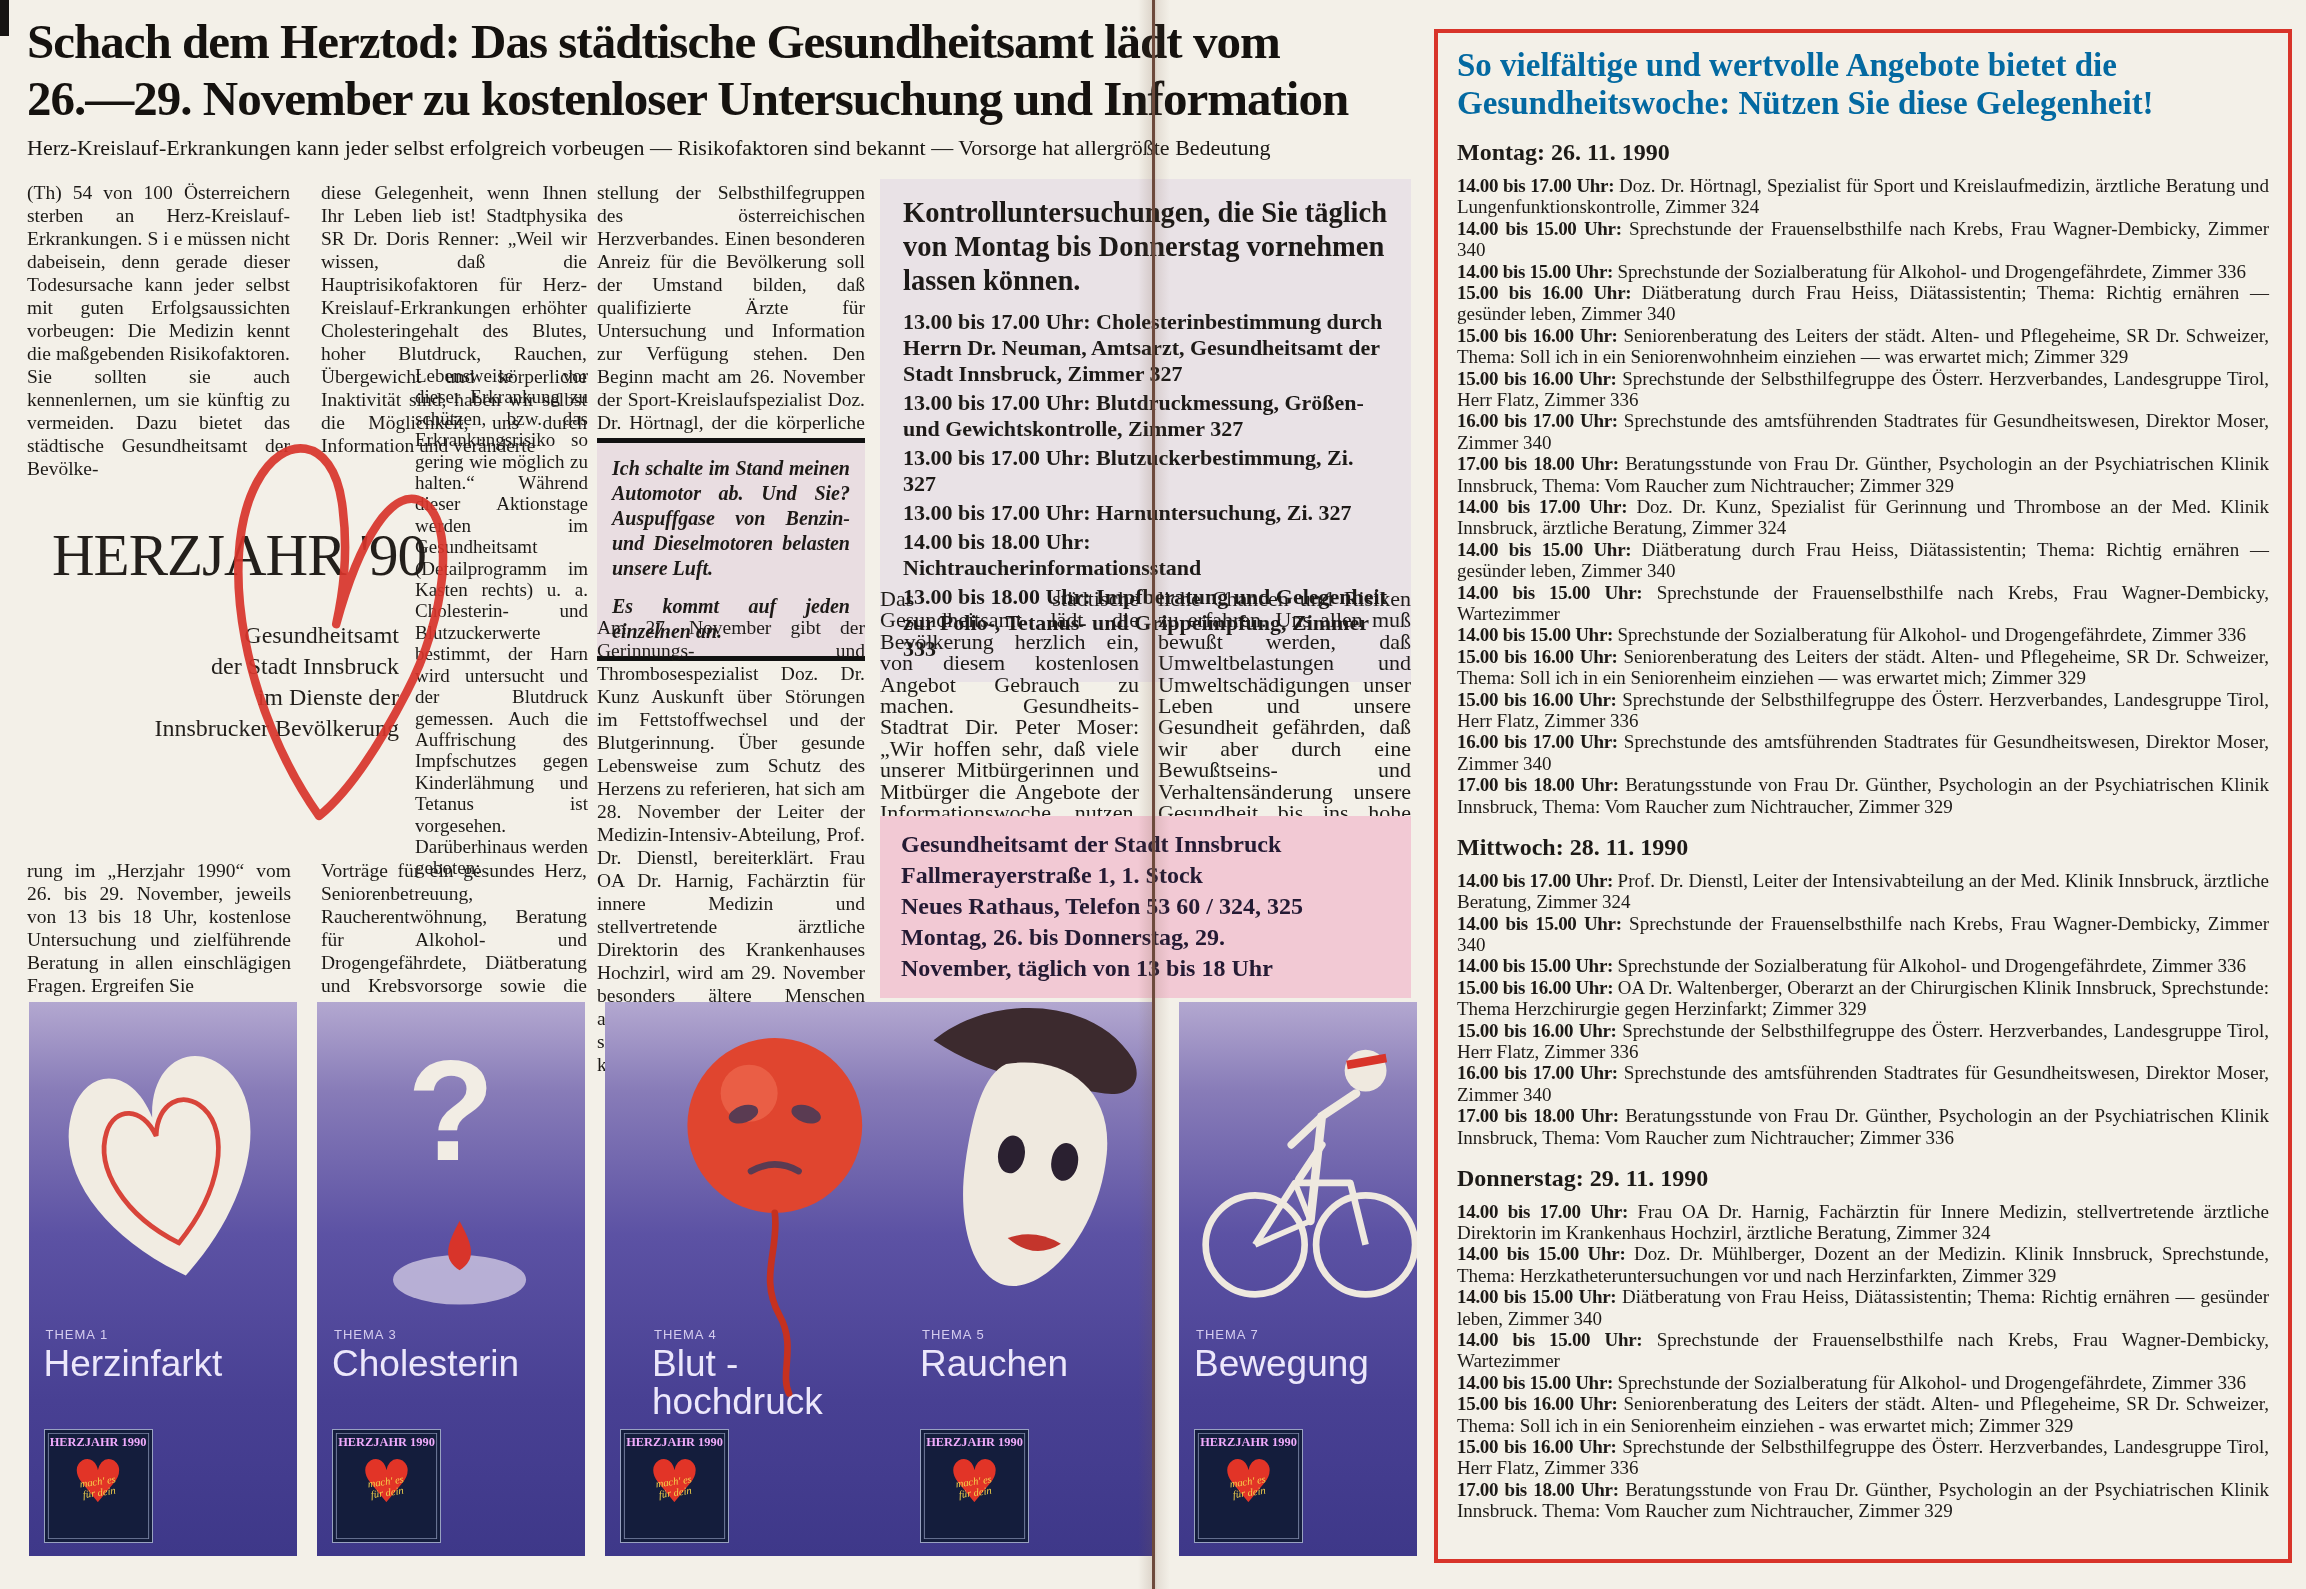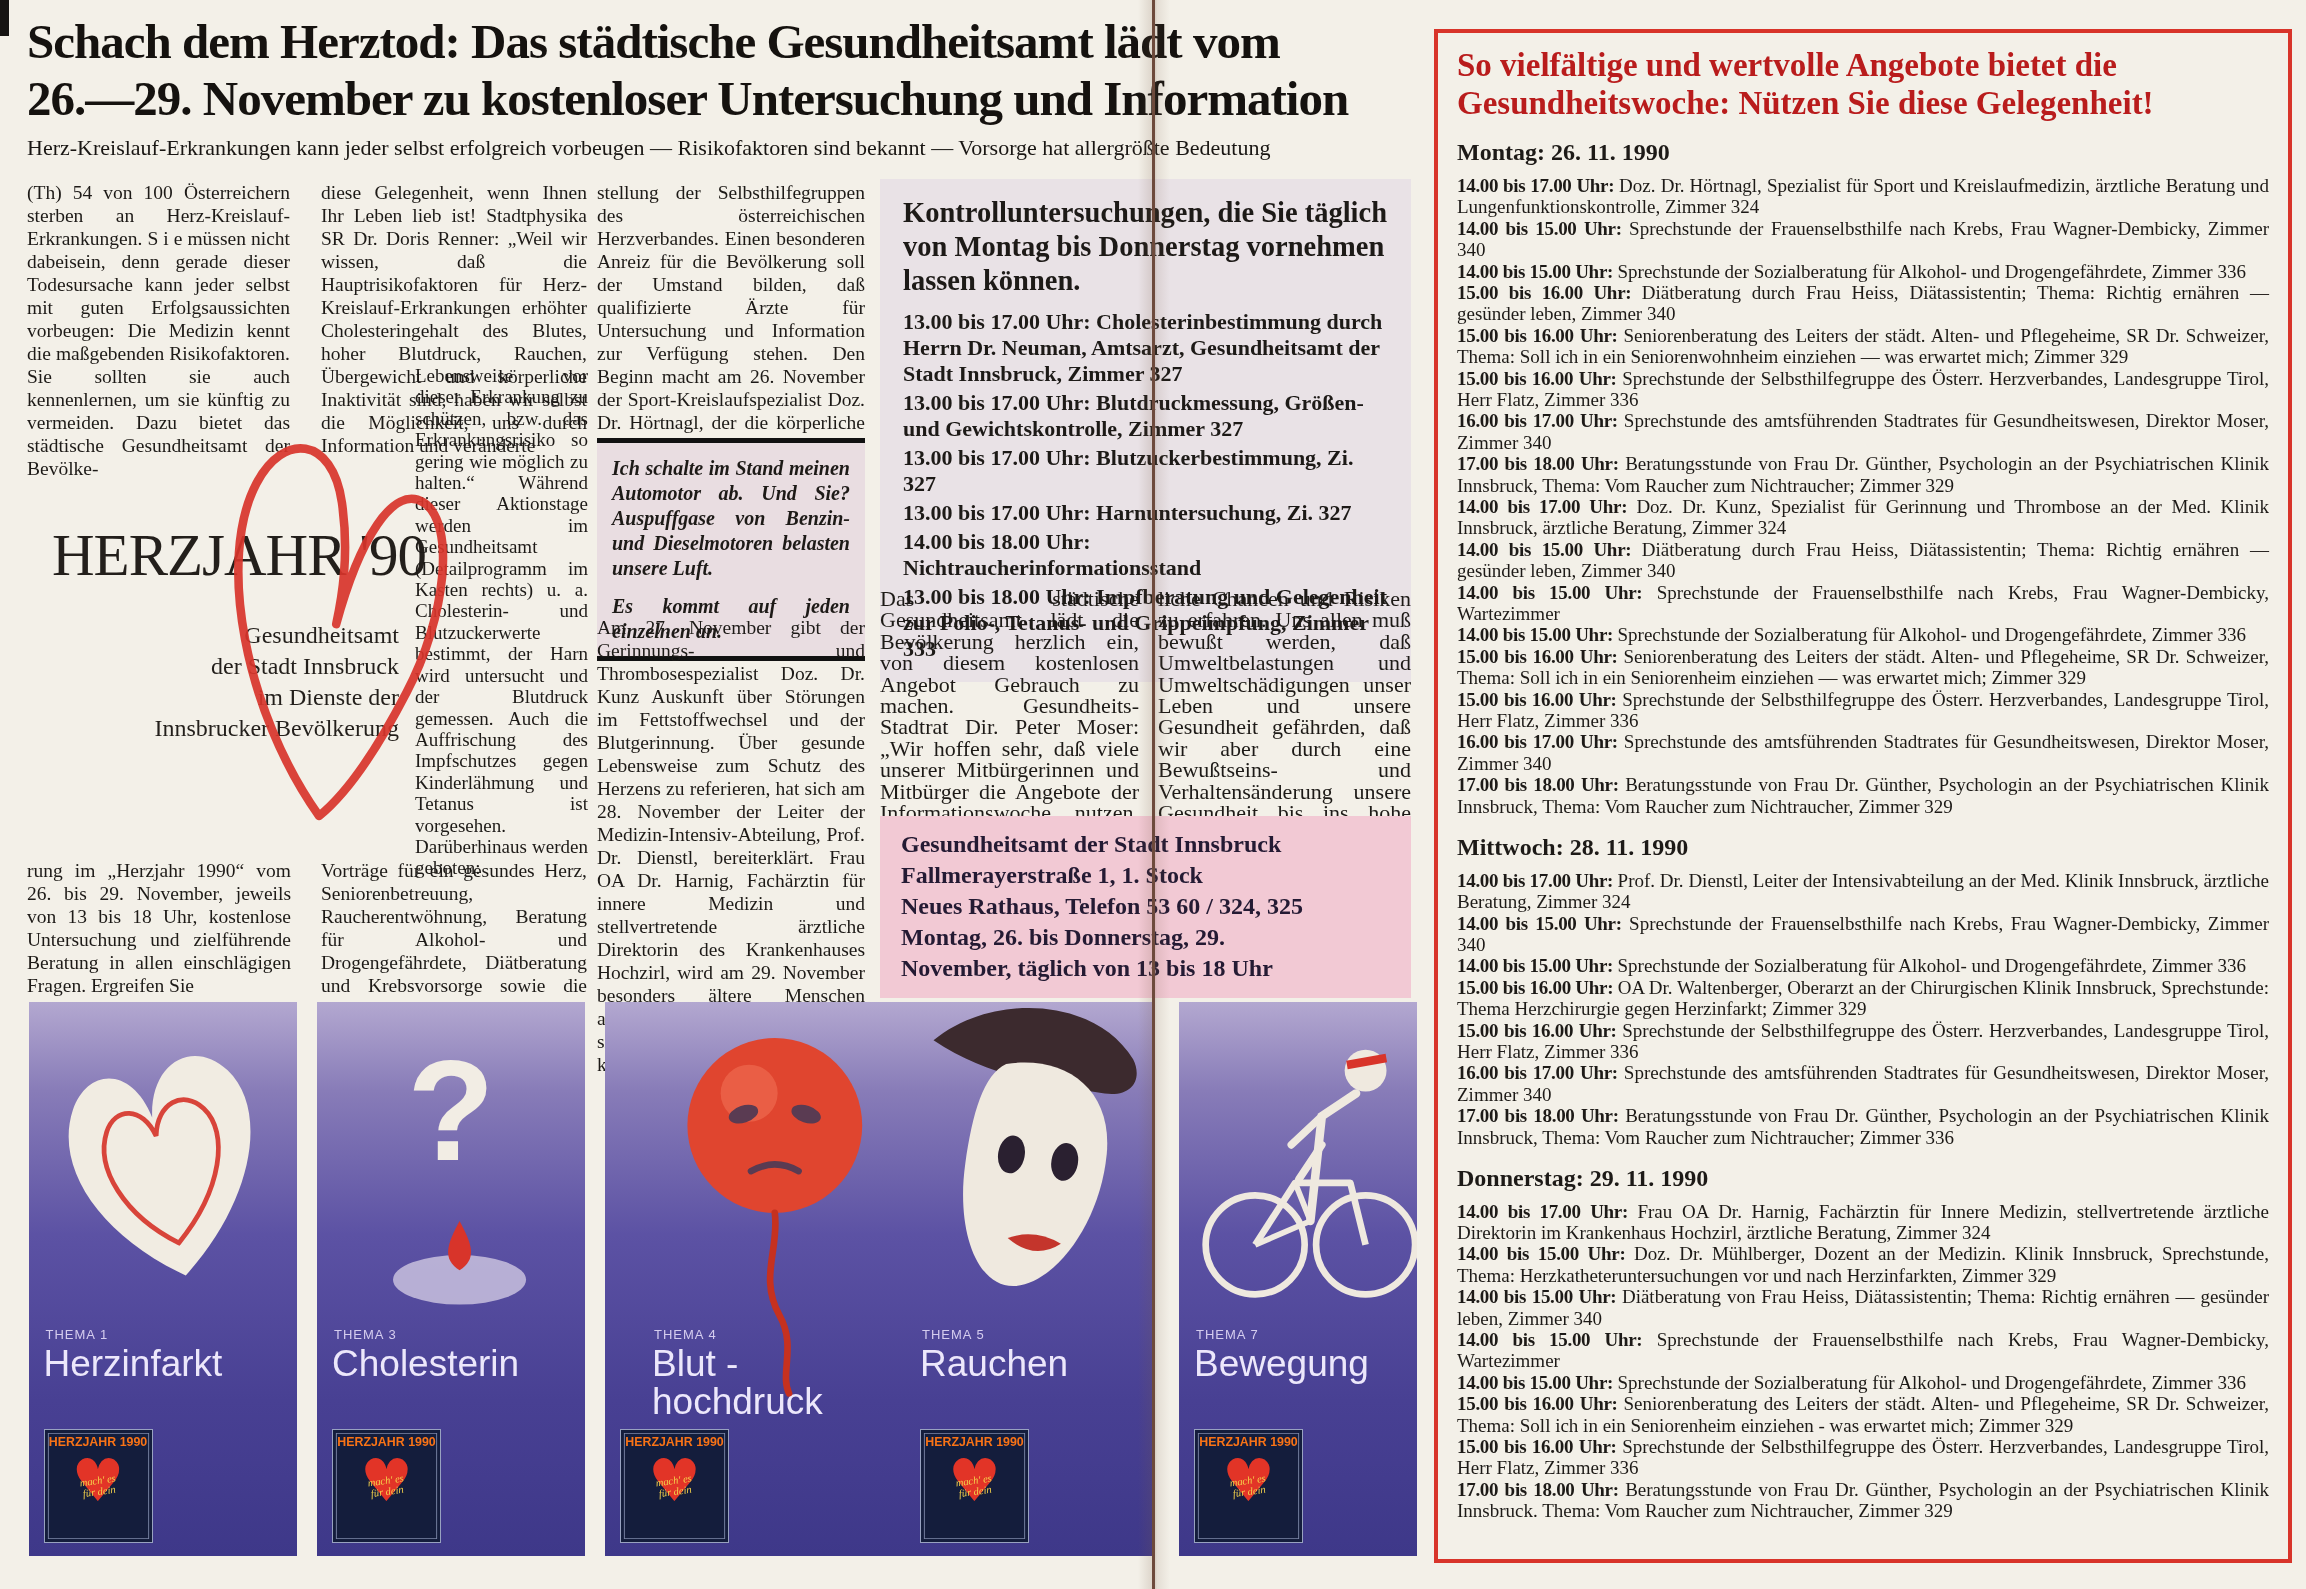--- a/index.html
+++ b/index.html
@@ -23,40 +23,40 @@
   .eco-box p{margin:0;}
   .eco-box p + p{margin-top:13px;}
   
   .kontroll-box{background:#e9e2e6;padding:17px 23px;}
   .kontroll-title{font-weight:bold;font-size:28.5px;line-height:34px;margin:0 0 11.4px 0;}
   .k-item{font-weight:bold;font-size:22px;line-height:26px;margin:2.9px 0;}
   .address-box{background:#f2c9d4;padding:13.3px 21px;color:#241a33;}
   .address-box div{font-weight:bold;font-size:24px;line-height:31px;}
   
   .panel{border:4.8px solid #d8342a;padding:11.4px 19px 9.5px 19px;box-sizing:border-box;}
-  .panel-title{font-weight:bold;font-size:33px;line-height:1.16;margin:1.9px 0 0 0;color:#b91c1c;}
+  .panel-title{font-weight:bold;font-size:33px;line-height:1.16;margin:1.9px 0 0 0;color:#0369a1;}
   .day-head{font-weight:bold;font-size:24px;margin:17px 0 8.6px 0;}
   .entry{font-size:19px;line-height:21.4px;text-align:justify;margin:0;}
   .entry b{letter-spacing:-0.3px;}
   
   .fold{left:1152px;top:0;width:2.9px;height:1589px;background:#6d4a3c;z-index:9;}
   .fold-shadow{left:1138px;top:0;width:32px;height:1589px;z-index:8;
      background:linear-gradient(90deg,rgba(120,90,70,0) 0%,rgba(120,90,70,.18) 45%,rgba(120,90,70,.28) 50%,rgba(120,90,70,.12) 60%,rgba(120,90,70,0) 100%);}
   .corner-mark{left:0;top:0;width:8.6px;height:36px;background:#161412;}
   
   .poster{top:1002px;height:554px;overflow:hidden;
      background:linear-gradient(180deg,#b3a8d0 0%,#887cb8 16%,#5c52a4 42%,#484093 72%,#3e3889 100%);
      font-family:"Liberation Sans",sans-serif;}
   .poster-img{position:relative;height:319px;}
   .thema{margin:5.7px 0 0 17px;font-size:13px;letter-spacing:1px;color:#d5cdef;}
   .ptitle{margin:3.8px 0 0 15px;font-size:37px;line-height:1.02;color:#ece7fb;white-space:pre-line;}
   .badge{position:absolute;left:15px;bottom:13.3px;width:107px;height:112px;background:#141d3c;
      border:1px solid #98a2c0;box-shadow:inset 0 0 0 2.9px #141d3c, inset 0 0 0 3.8px #7d88a8;
      text-align:center;}
-  .badge-title{font-family:Liberation Sans, sans-serif;font-weight:bold;font-size:12.4px;color:#f97316;margin-top:5.7px;}
+  .badge-title{font-family:Liberation Serif, serif;font-weight:bold;font-size:12.4px;color:#f0abfc;margin-top:5.7px;}
   .badge-heart{position:relative;font-size:59px;line-height:59px;color:#e23427;margin-top:1.9px;
      font-family:"DejaVu Sans",sans-serif;}
   .badge-script{position:absolute;left:0;right:0;top:25px;font-style:italic;font-size:10.5px;line-height:10.5px;
      color:#f5d24b;transform:rotate(-8deg);white-space:pre-line;font-family:"Liberation Serif",serif;}
   .qmark{position:absolute;left:50%;top:27px;transform:translateX(-50%);font-size:143px;font-weight:bold;
      color:#f2ede4;font-family:"Liberation Sans",sans-serif;}
 </style>
 </head>
 <body>
 

